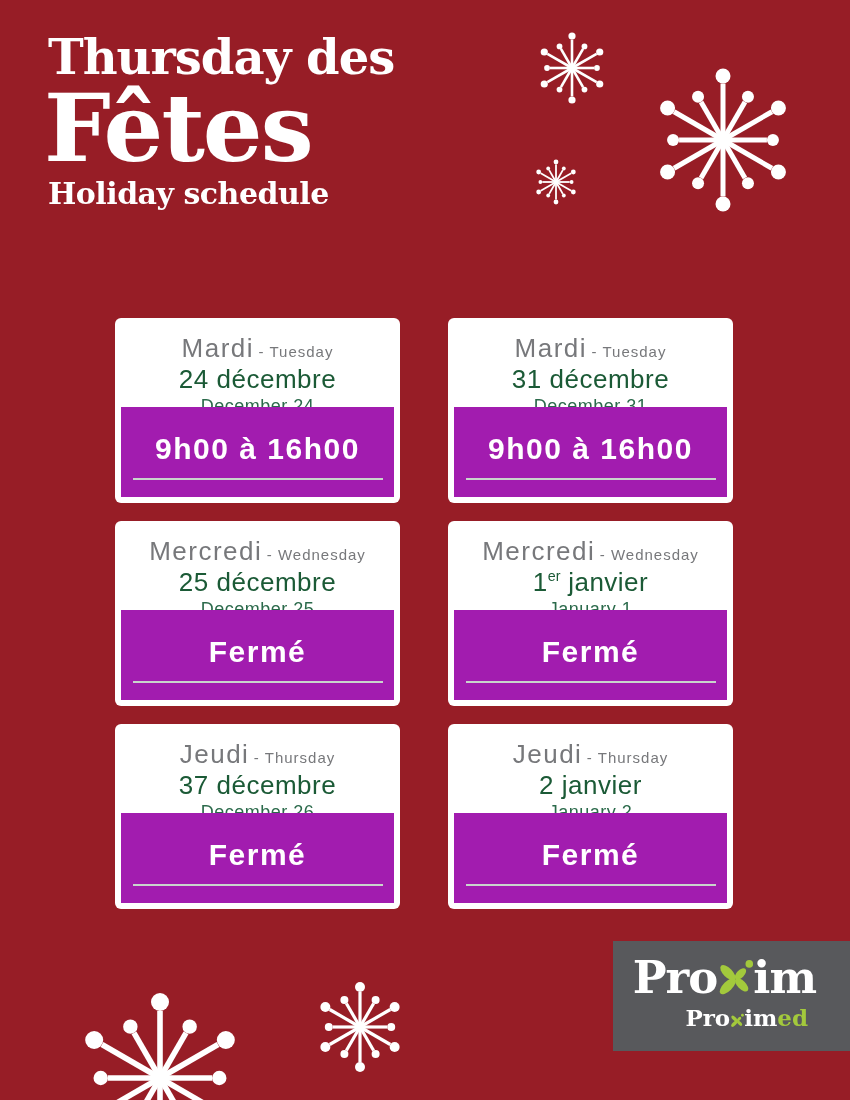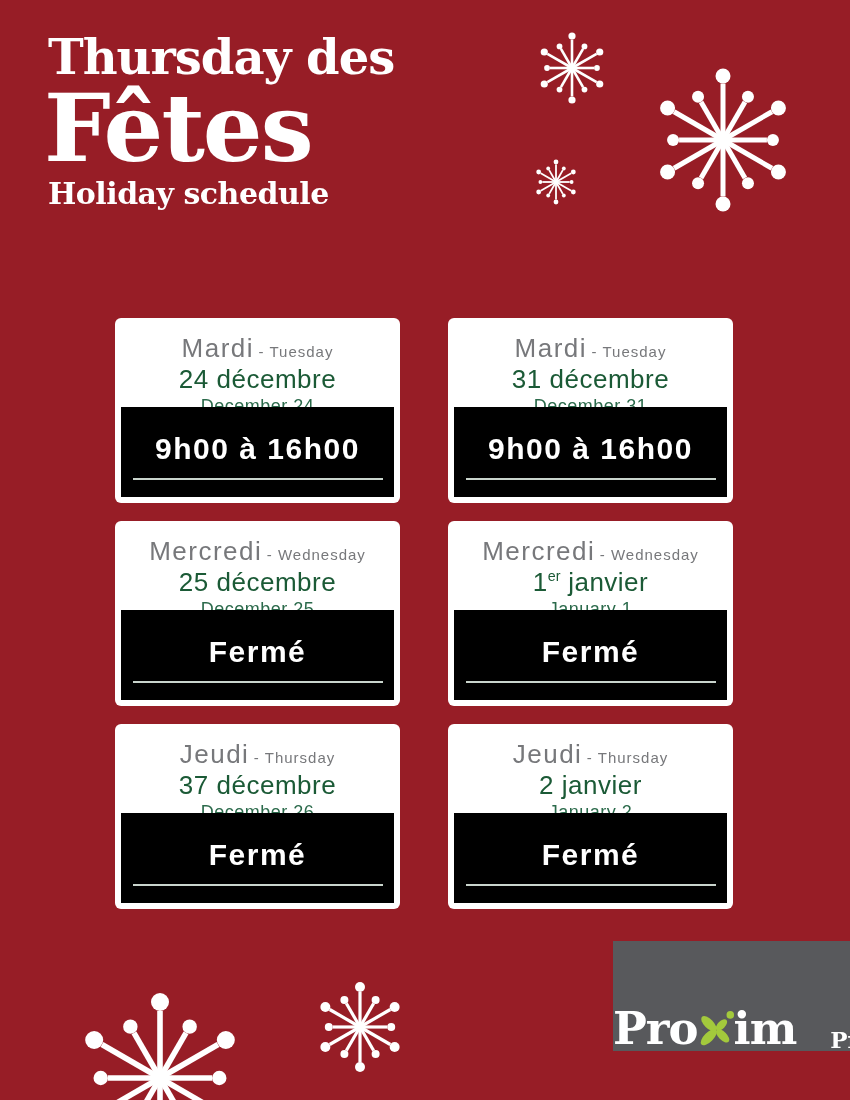--- a/index.html
+++ b/index.html
@@ -41,34 +41,34 @@
   .day-fr{font-size:26px;font-weight:400;letter-spacing:1.5px;}
   .day-en{font-size:15px;letter-spacing:1px;}
   .date-fr{
     color:#1B5A36;font-size:26px;font-weight:normal;letter-spacing:0.5px;
     margin-top:3px;line-height:1.05;
   }
   .date-fr sup{font-size:55%;vertical-align:super;letter-spacing:0;}
   .date-en{color:#2B6A4B;font-size:18px;letter-spacing:0.5px;margin-top:3px;}
   .hours{
     position:absolute;left:6px;right:6px;bottom:6px;height:90px;
-    background:#000000;color:#FFFFFF;
+    background:#a21caf;color:#FFFFFF;
   }
   .hours-text{
     font-size:30px;font-weight:bold;letter-spacing:1.5px;margin-top:25px;
   }
   .hours-rule{
     width:250px;height:2px;background:#C9D4CC;margin:12px auto 0 auto;
   }
 
   
   .logo-box{
     position:absolute;left:613px;top:941px;width:237px;height:110px;
     background:#58595C;
-    display:flex;flex-direction:row;align-items:flex-end;
+    display:flex;flex-direction:column;align-items:flex-end;
     padding:0;box-sizing:border-box;
   }
   .brand{
     font-family:"DejaVu Serif","Liberation Serif",serif;font-weight:bold;
     color:#FFFFFF;font-size:45px;line-height:1;margin:14px 34px 0 0;
     white-space:nowrap;letter-spacing:-1px;
   }
   .brand .x-glyph{width:42px;height:42px;vertical-align:-7px;margin:0 -3px;}
   .sub{
     font-family:"DejaVu Serif","Liberation Serif",serif;font-weight:bold;

